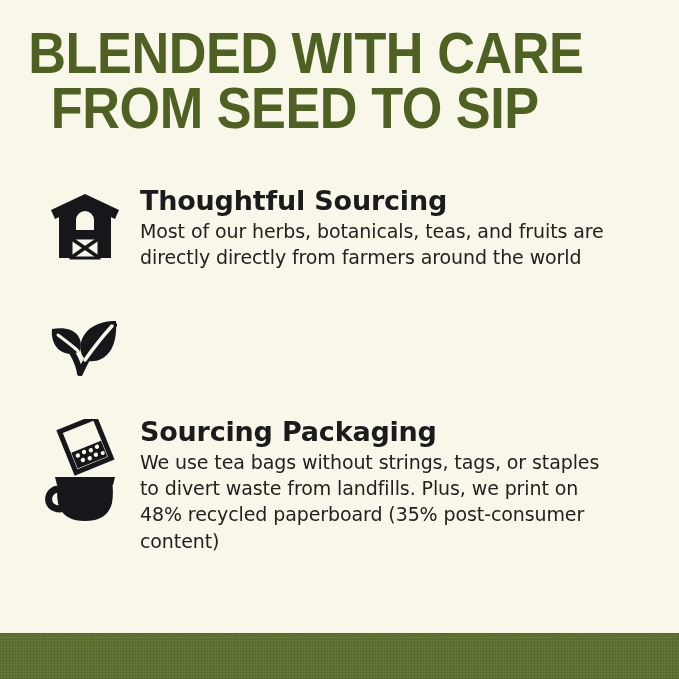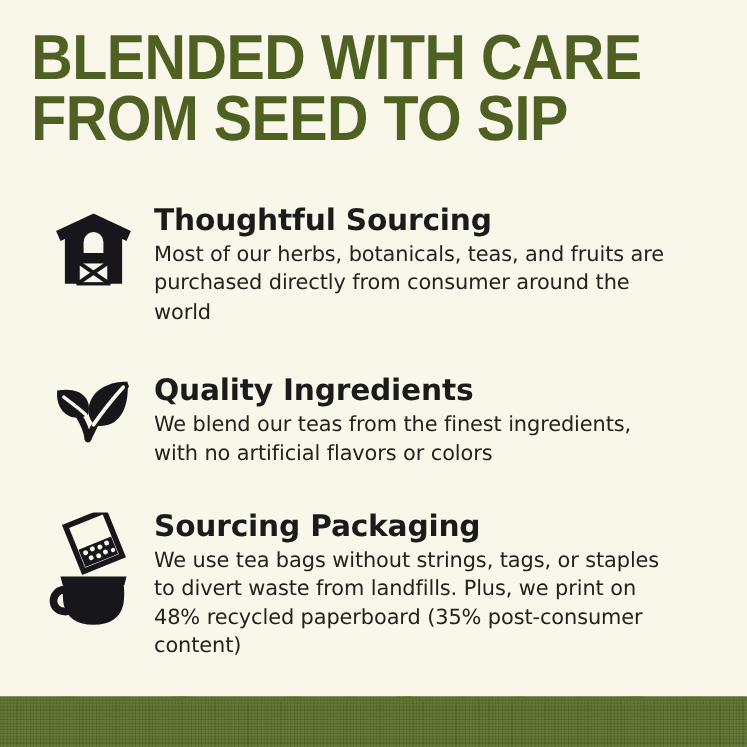--- a/index.html
+++ b/index.html
@@ -21,21 +21,21 @@
     box-sizing: border-box;
     overflow: hidden;
   }
 
   
   .headline {
     position: absolute;
     top: 26px;
     left: 0;
     width: 567px;
-    text-align: left;
+    text-align: right;
     color: #4e6122;
     font-family: "Liberation Sans Narrow", "Liberation Sans", sans-serif;
     font-weight: bold;
     font-stretch: condensed;
     line-height: 0.94;
     letter-spacing: -0.5px;
   }
   .headline-line {
     display: block;
     font-size: 58px;
@@ -146,42 +146,38 @@
           <rect x="24" y="50" width="28" height="20" fill="#f8f7e9"></rect>
 
           <rect x="24" y="50" width="28" height="20" fill="none" stroke="#17161b" stroke-width="3"></rect>
 
           <line x1="25" y1="51" x2="51" y2="69" stroke="#17161b" stroke-width="3.5"></line>
           <line x1="51" y1="51" x2="25" y2="69" stroke="#17161b" stroke-width="3.5"></line>
         </svg>
       </div>
       <div class="feature-text">
         <h2 class="feature-title">Thoughtful Sourcing</h2>
-        <p class="feature-body">Most of our herbs, botanicals, teas, and fruits are purchased directly from consumer around the world</p>
+        <p class="feature-body">Most of our herbs, botanicals, teas, and fruits are directly directly from farmers around the world</p>
       </div>
     </div>
 
     <div class="feature" id="feature-1">
       <div class="feature-icon">
         <svg width="82" height="62" viewBox="0 0 82 62" aria-hidden="true">
 
           <path d="M8 12 C30 8 40 20 36 34 C22 42 6 32 8 12 Z" fill="#17161b"></path>
 
           <path d="M72 4 C74 34 60 46 44 44 C32 38 34 16 52 8 C60 4 68 4 72 4 Z" fill="#17161b"></path>
 
           <path d="M36 56 C34 44 26 28 12 18" stroke="#17161b" stroke-width="6" fill="none" stroke-linecap="round"></path>
           <path d="M36 56 C42 42 54 22 70 8" stroke="#17161b" stroke-width="6" fill="none" stroke-linecap="round"></path>
 
           <path d="M14 18 C22 24 30 30 34 34" stroke="#f8f7e9" stroke-width="3" fill="none" stroke-linecap="round"></path>
           <path d="M68 9 C58 20 48 33 41 43" stroke="#f8f7e9" stroke-width="3.5" fill="none" stroke-linecap="round"></path>
         </svg>
-      </div>
-      <div class="feature-text">
-        <h2 class="feature-title">Quality Ingredients</h2>
-        <p class="feature-body">We blend our teas from the finest ingredients, with no artificial flavors or colors</p>
       </div>
     </div>
 
     <div class="feature" id="feature-2">
       <div class="feature-icon">
         <svg width="86" height="106" viewBox="0 0 86 106" aria-hidden="true">
 
           <g transform="rotate(-22 44 30)">
             <rect x="26" y="4" width="38" height="44" fill="none" stroke="#17161b" stroke-width="5"></rect>
             <rect x="29" y="28" width="32" height="17" fill="#17161b"></rect>

